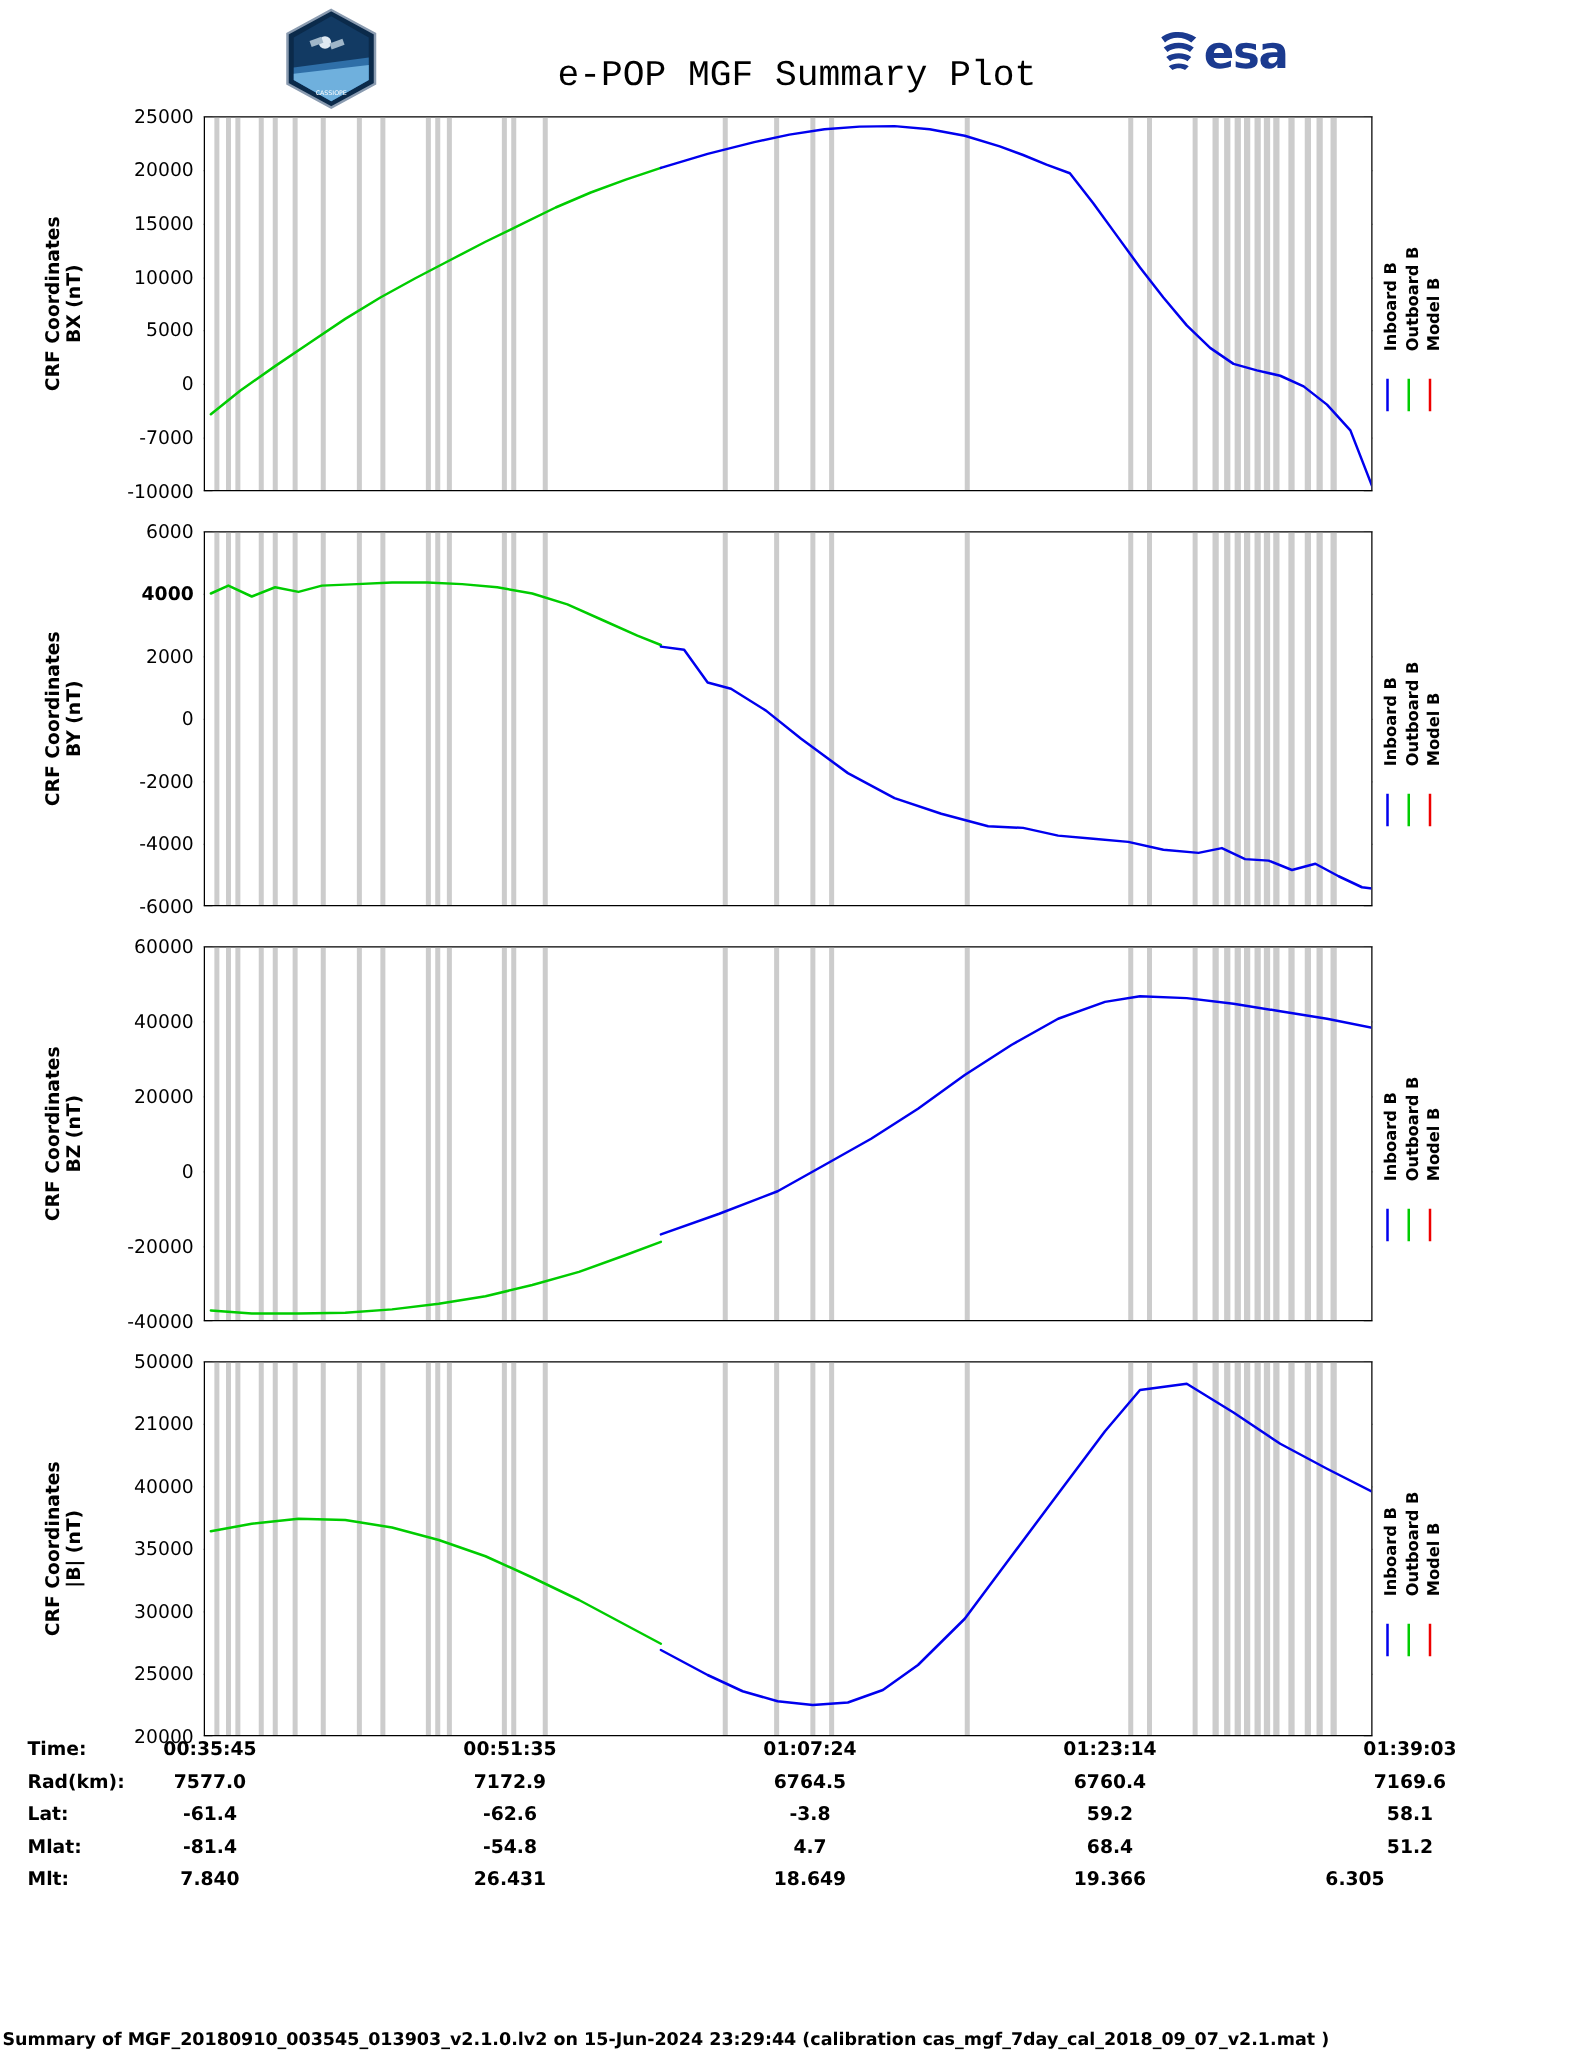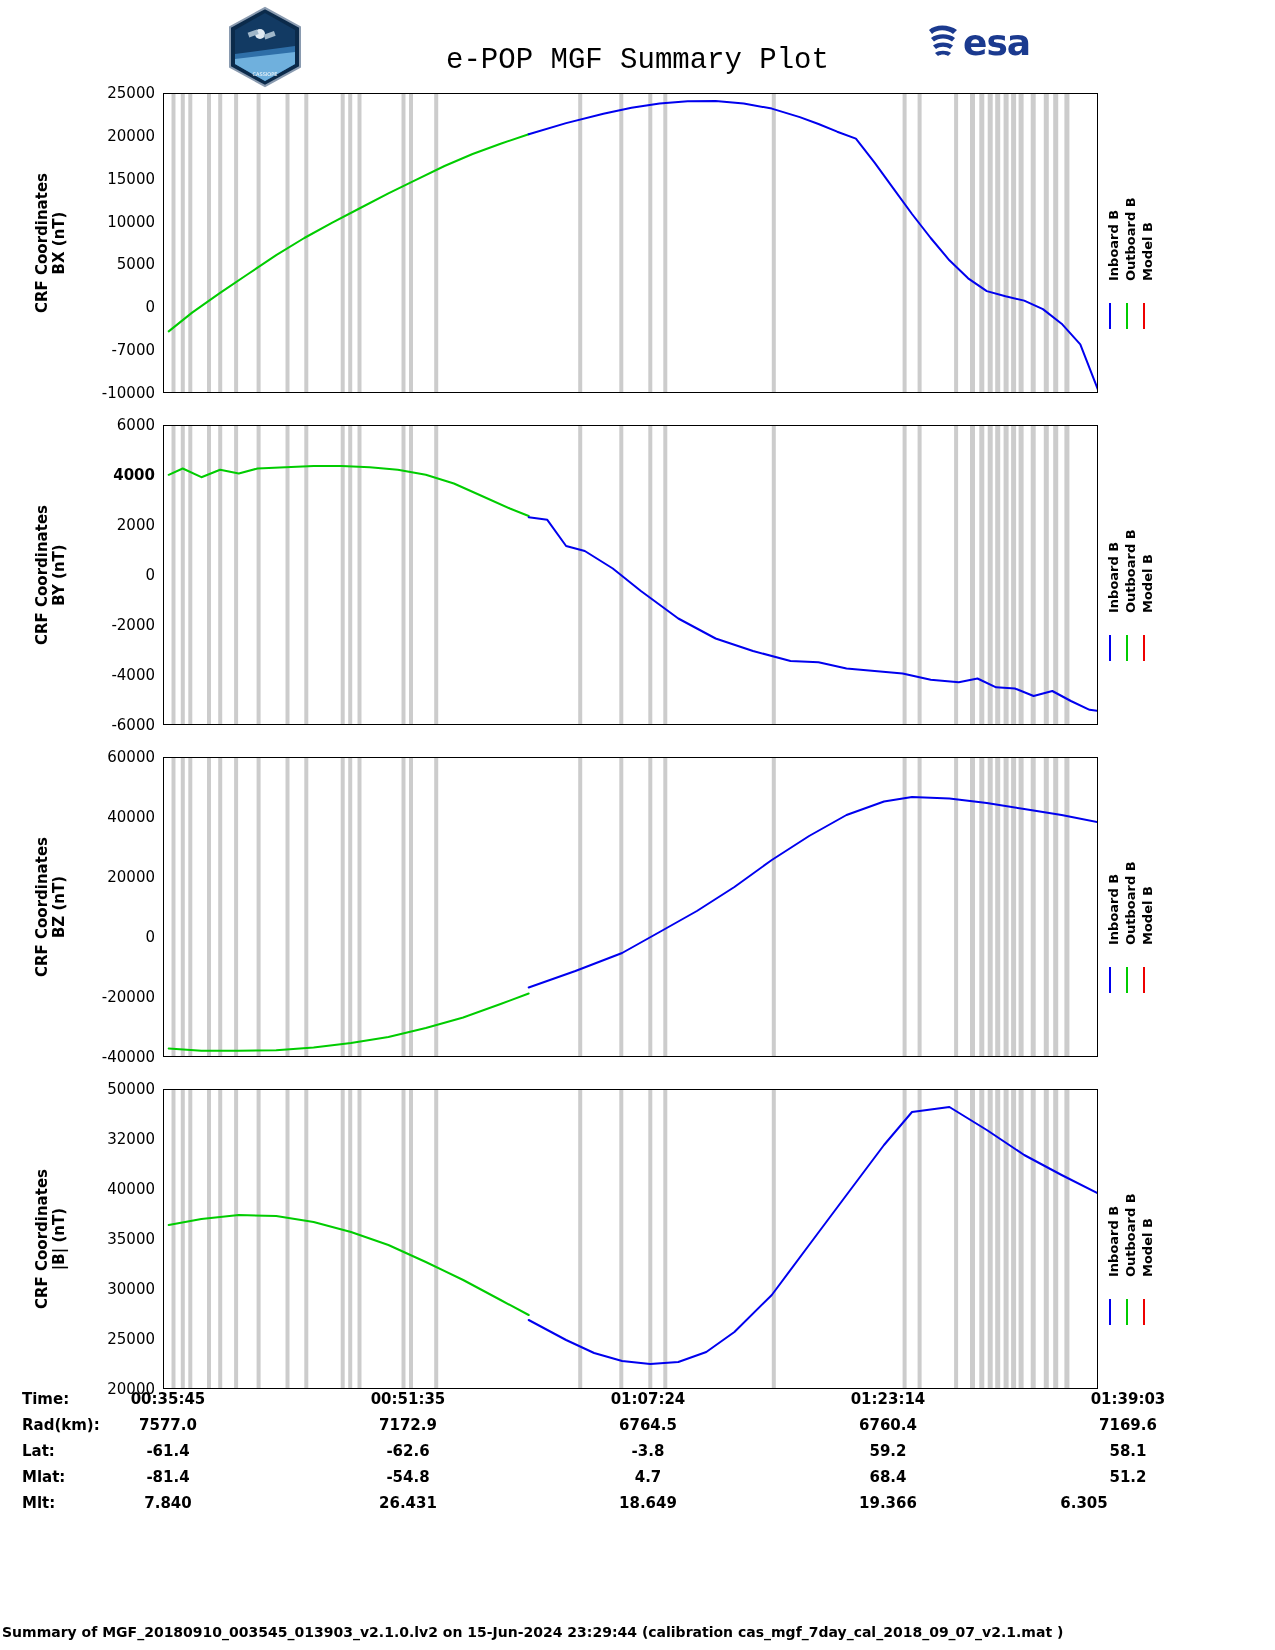--- a/index.html
+++ b/index.html
@@ -327,21 +327,21 @@
       <div class="tickmark" style="left: 1091px; top: 250px;"></div>
       <div class="ytick" style="top: 200px; left: 60px; width: 95px;">30000</div>
       <div class="tickmark" style="left: 163px; top: 200px;"></div>
       <div class="tickmark" style="left: 1091px; top: 200px;"></div>
       <div class="ytick" style="top: 150px; left: 60px; width: 95px;">35000</div>
       <div class="tickmark" style="left: 163px; top: 150px;"></div>
       <div class="tickmark" style="left: 1091px; top: 150px;"></div>
       <div class="ytick" style="top: 100px; left: 60px; width: 95px;">40000</div>
       <div class="tickmark" style="left: 163px; top: 100px;"></div>
       <div class="tickmark" style="left: 1091px; top: 100px;"></div>
-      <div class="ytick" style="top: 50px; left: 60px; width: 95px;">32000</div>
+      <div class="ytick" style="top: 50px; left: 60px; width: 95px;">21000</div>
       <div class="tickmark" style="left: 163px; top: 50px;"></div>
       <div class="tickmark" style="left: 1091px; top: 50px;"></div>
       <div class="ytick" style="top: 0px; left: 60px; width: 95px;">50000</div>
       <div class="tickmark" style="left: 163px; top: 0px;"></div>
       <div class="tickmark" style="left: 1091px; top: 0px;"></div>
       <div class="plot-frame" style="left: 163px; top: 0px; width: 935px; height: 300px;"><svg width="935" height="300" viewBox="0 0 935 300">
           <rect x="7.5" y="0" width="4" height="300" fill="#c9c9c9" opacity="0.95"></rect>
           <rect x="16.8" y="0" width="4" height="300" fill="#c9c9c9" opacity="0.95"></rect>
           <rect x="24.3" y="0" width="4" height="300" fill="#c9c9c9" opacity="0.95"></rect>
           <rect x="43.0" y="0" width="4" height="300" fill="#c9c9c9" opacity="0.95"></rect>

